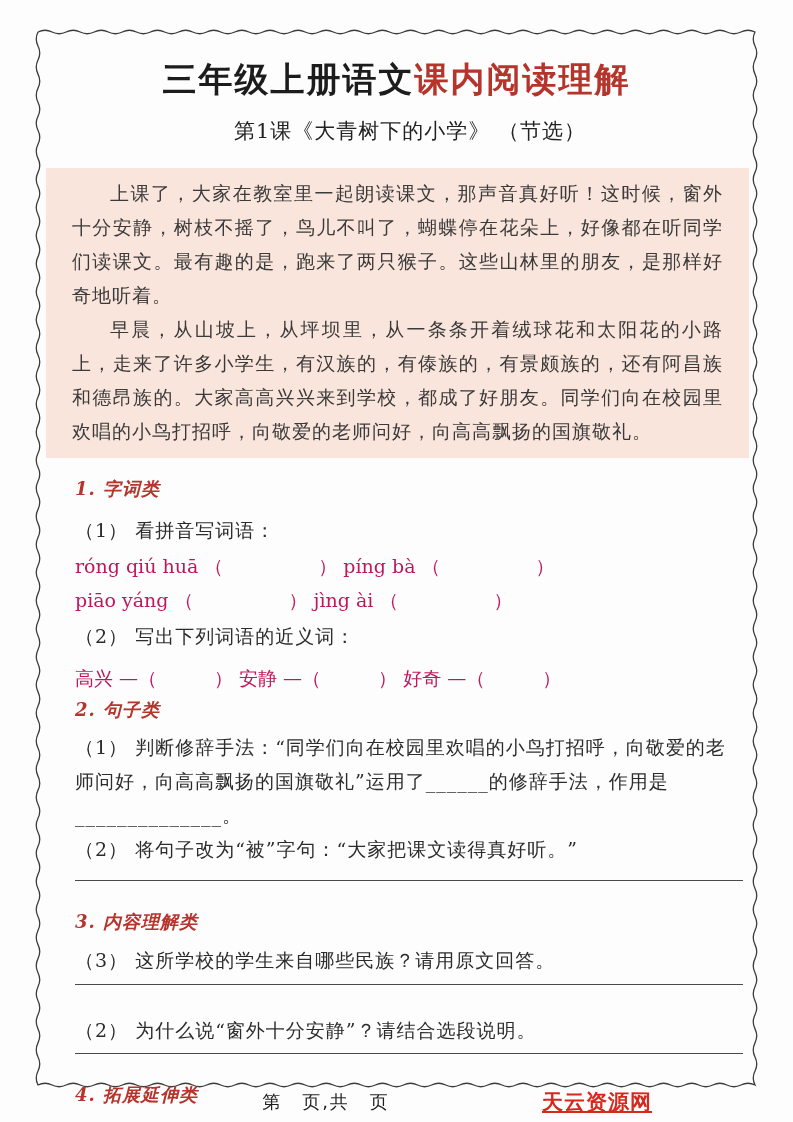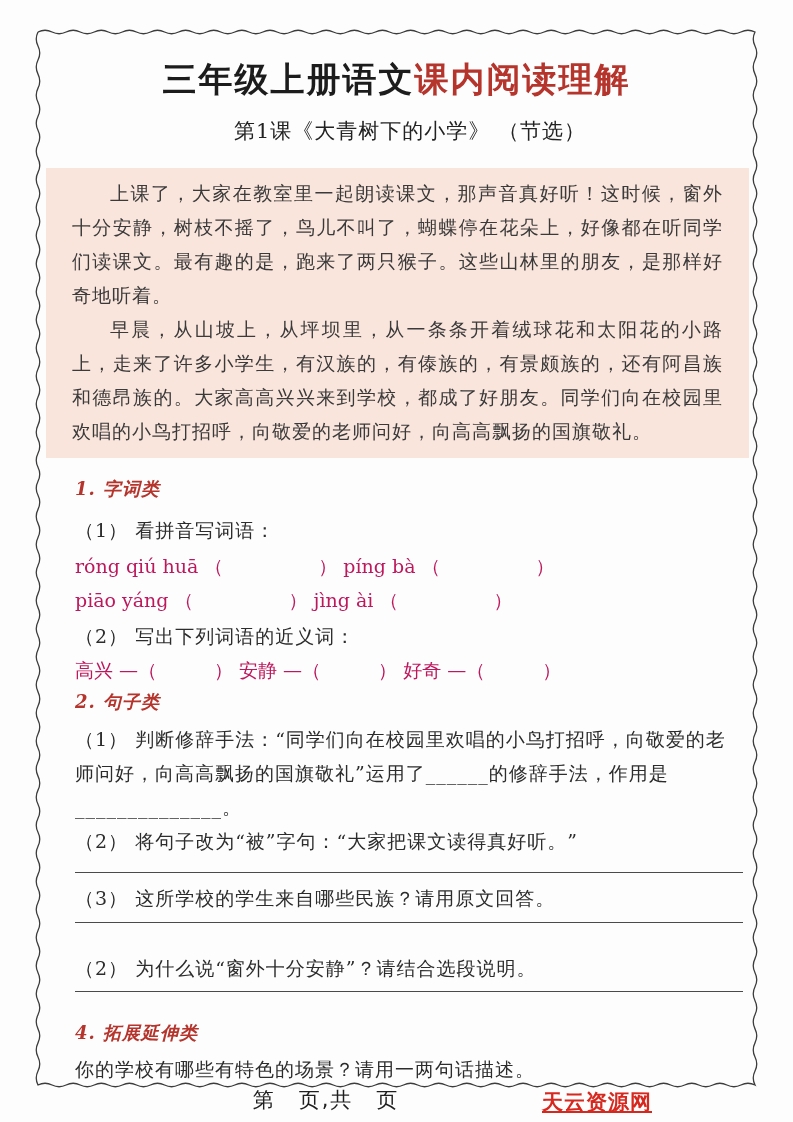--- a/index.html
+++ b/index.html
@@ -65,38 +65,38 @@
     border-bottom:1.6px solid #4a4a4a;
     height:0;margin:0;
     width:100%;
   }
   
   .m-s1head{margin-top:18px;}
   .m-s1q1{margin-top:11px;}
   .m-py1{margin-top:2px;}
   .m-py2{margin-top:0;}
   .m-s1q2{margin-top:2px;}
-  .m-syn{margin-top:0;}
+  .m-syn{margin-top:8px;}
   .m-s2head{margin-top:2px;}
   .m-s2q1{margin-top:7px;}
   .m-s2q2{margin-top:0;}
   .m-hr1{margin-top:14px;}
   .m-s3head{margin-top:28px;}
   .m-s3q1{margin-top:8px;}
   .m-hr2{margin-top:7px;}
   .m-s3q2{margin-top:28px;}
   .m-hr3{margin-top:6px;}
   .m-s4head{margin-top:28px;}
   .m-s4q1{margin-top:6px;}
   .footer-label{
     position:absolute;
     left:0;right:0;
     bottom:8px;
     text-align:center;
-    font-size:21px;
+    font-size:18px;
     letter-spacing:2px;
     color:#1e1e1e;
     font-family:"DejaVu Sans","Liberation Sans",sans-serif;
   }
   .watermark{
     position:absolute;
     right:0;
     bottom:6px;
     font-size:21px;
     font-weight:700;
@@ -132,20 +132,21 @@
       <div class="pyrow m-py1">róng qiú huā （　　　　　）  píng bà （　　　　　）</div>
       <div class="pyrow m-py2">piāo yáng （　　　　　）  jìng ài （　　　　　）</div>
       <div class="q m-s1q2">（2） 写出下列词语的近义词：</div>
       <div class="pyrow m-syn">高兴 —（　　　） 安静 —（　　　） 好奇 —（　　　）</div>
 
       <div class="sec-heading m-s2head">2. 句子类</div>
       <div class="q m-s2q1">（1） 判断修辞手法：“同学们向在校园里欢唱的小鸟打招呼，向敬爱的老师问好，向高高飘扬的国旗敬礼”运用了______的修辞手法，作用是______________。</div>
       <div class="q m-s2q2">（2） 将句子改为“被”字句：“大家把课文读得真好听。”</div>
       <hr class="answer-line m-hr1">
 
+      <div class="sec-heading m-s3head">3. 内容理解类</div>
       <div class="q m-s3q1">（3） 这所学校的学生来自哪些民族？请用原文回答。</div>
       <hr class="answer-line m-hr2">
       <div class="q m-s3q2">（2） 为什么说“窗外十分安静”？请结合选段说明。</div>
       <hr class="answer-line m-hr3">
 
       <div class="sec-heading m-s4head">4. 拓展延伸类</div>
       <div class="q m-s4q1">你的学校有哪些有特色的场景？请用一两句话描述。</div>
 
     </div>
   </div>

